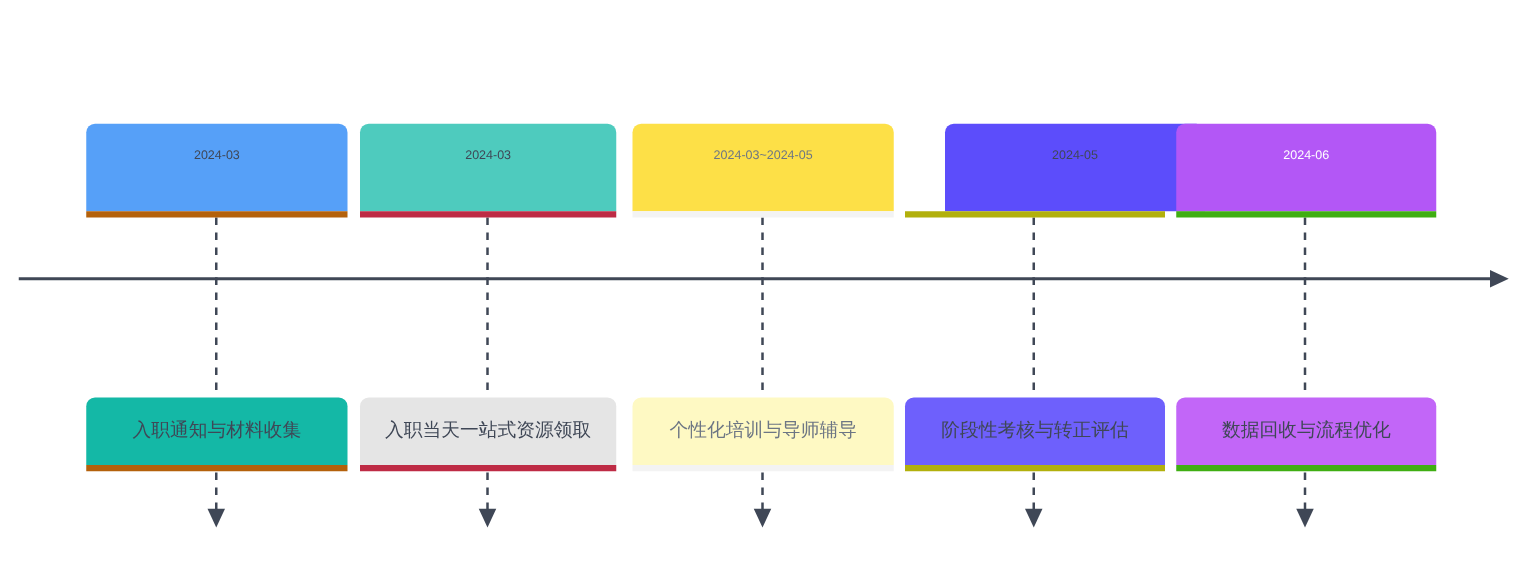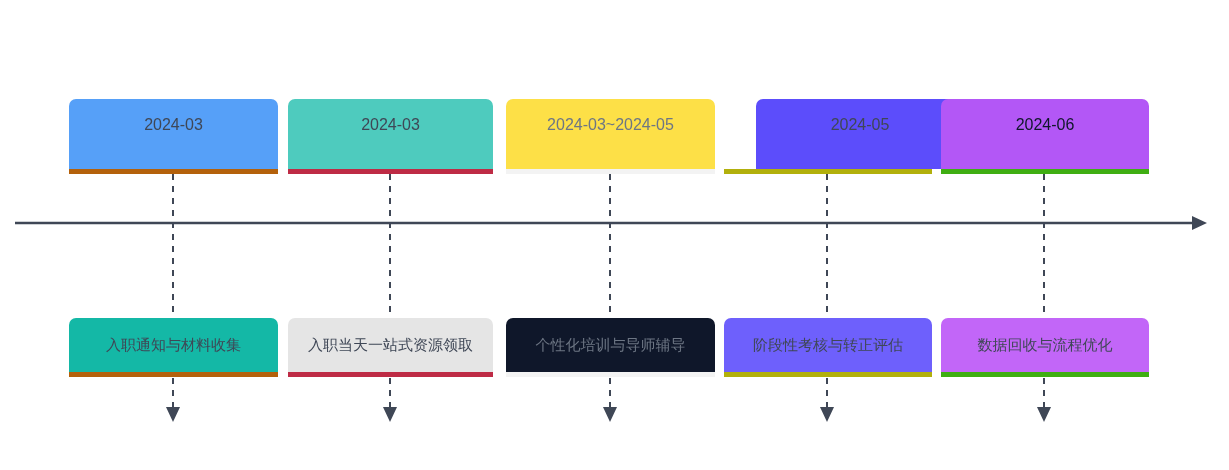--- a/index.html
+++ b/index.html
@@ -46,21 +46,21 @@
     top: 99px;
     height: 70px;
     border-radius: 7px 7px 0 0;
     box-sizing: border-box;
     display: flex;
     align-items: flex-start;
     justify-content: center;
     padding-top: 17px;
   }
   .period-box .period-label {
-    font-size: 16px;
+    font-size: 10px;
     line-height: 18px;
     white-space: nowrap;
   }
   .period-underline {
     position: absolute;
     top: 169px;
     height: 5px;
   }
   
   .event-box {
@@ -130,34 +130,34 @@
       <div class="period-underline" style="left: 288px; width: 205px; background: rgb(190, 43, 69);"></div>
       <div class="period-box" style="left: 506px; width: 209px; background: #fde047;">
         <span class="period-label" style="color: rgb(109, 118, 132);">2024-03~2024-05</span>
       </div>
       <div class="period-underline" style="left: 506px; width: 209px; background: rgb(243, 243, 243);"></div>
       <div class="period-box" style="left: 756px; width: 208px; background: rgb(92, 77, 251);">
         <span class="period-label" style="color: rgb(63, 71, 86);">2024-05</span>
       </div>
       <div class="period-underline" style="left: 724px; width: 208px; background: rgb(178, 176, 12);"></div>
       <div class="period-box" style="left: 941px; width: 208px; background: rgb(179, 87, 246);">
-        <span class="period-label" style="color: #0f172a; text-align: right;">2024-06</span>
+        <span class="period-label" style="color: #ffffff; text-align: right;">2024-06</span>
       </div>
       <div class="period-underline" style="left: 941px; width: 208px; background: rgb(63, 174, 18);"></div>
     </div>
   <div id="event-row">
       <div class="event-box" style="left: 69px; width: 209px; background: #14b8a6;">
         <span class="event-label" style="color: rgb(63, 71, 86);">入职通知与材料收集</span>
       </div>
       <div class="event-underline" style="left: 69px; width: 209px; background: rgb(180, 97, 11);"></div>
       <div class="event-box" style="left: 288px; width: 205px; background: #e5e5e5;">
         <span class="event-label" style="color: rgb(63, 71, 86);">入职当天一站式资源领取</span>
       </div>
       <div class="event-underline" style="left: 288px; width: 205px; background: rgb(190, 43, 69);"></div>
-      <div class="event-box" style="left: 506px; width: 209px; background: #0f172a;">
+      <div class="event-box" style="left: 506px; width: 209px; background: #fef9c3;">
         <span class="event-label" style="color: rgb(109, 118, 132);">个性化培训与导师辅导</span>
       </div>
       <div class="event-underline" style="left: 506px; width: 209px; background: rgb(243, 243, 243);"></div>
       <div class="event-box" style="left: 724px; width: 208px; background: rgb(110, 96, 252);">
         <span class="event-label" style="color: rgb(63, 71, 86);">阶段性考核与转正评估</span>
       </div>
       <div class="event-underline" style="left: 724px; width: 208px; background: rgb(178, 176, 12);"></div>
       <div class="event-box" style="left: 941px; width: 208px; background: rgb(194, 102, 248);">
         <span class="event-label" style="color: rgb(63, 71, 86);">数据回收与流程优化</span>
       </div>

